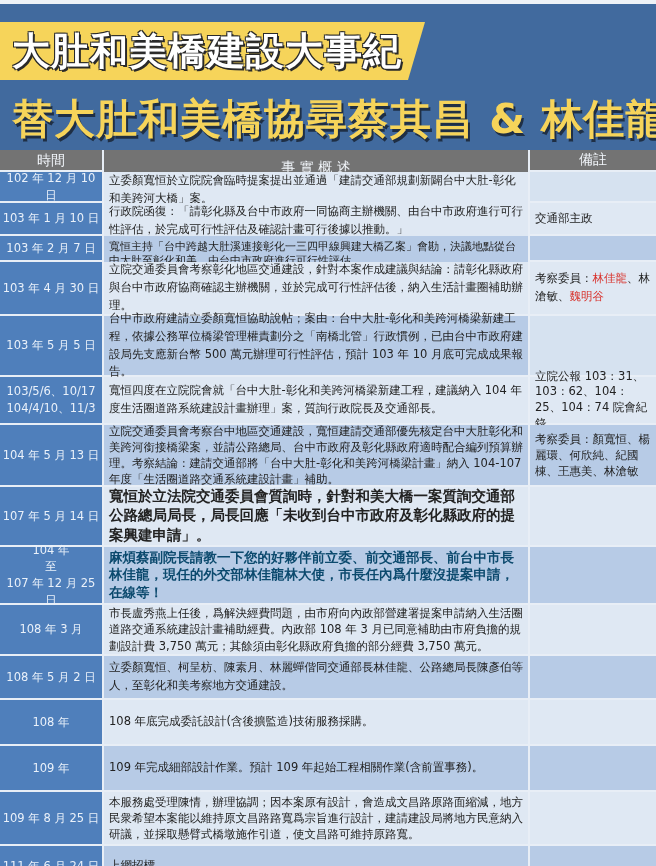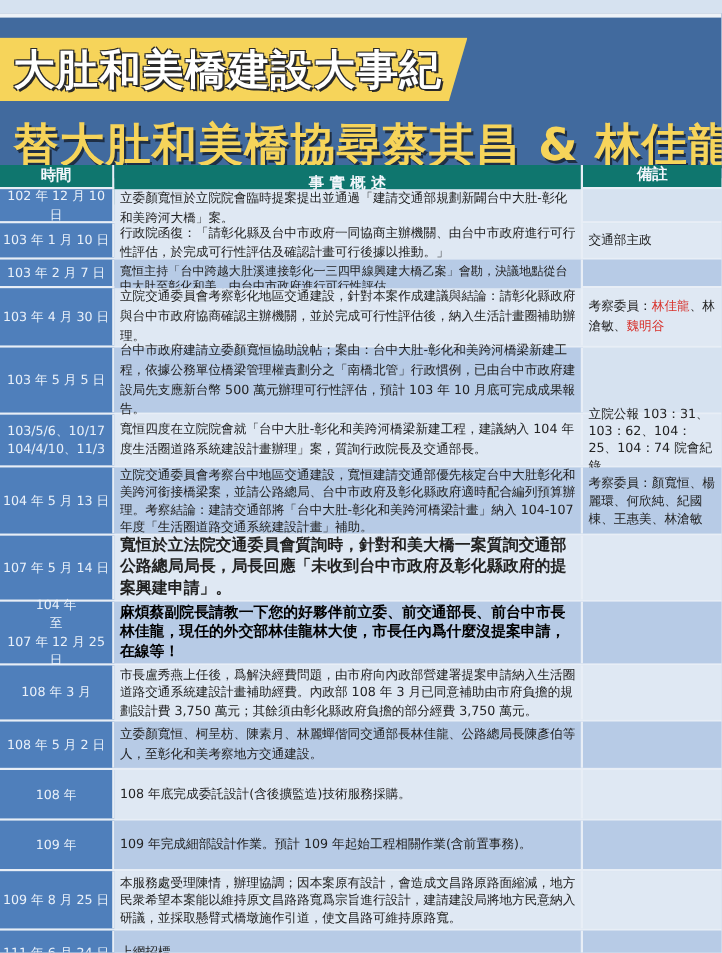--- a/index.html
+++ b/index.html
@@ -1,34 +1,34 @@
 <!DOCTYPE html>
 <html><head>
 <meta charset="utf-8">
 <style>
   * { box-sizing: border-box; margin: 0; padding: 0; }
   html, body { width: 656px; height: 866px; overflow: hidden; background: #d6e2f0; }
   body { font-family: "DejaVu Sans", "Liberation Sans", sans-serif; position: relative; }
-  .banner { position: absolute; left: 0; top: 12px; width: 656px; height: 150px; background: #416a9e; border-top: 4px solid #eef2f7; }
+  .banner { position: absolute; left: 0; top: 0; width: 656px; height: 150px; background: #416a9e; border-top: 4px solid #eef2f7; }
   .title-strip { position: absolute; left: 0; top: 18px; width: 425px; height: 58px; background: #f6d45a;
     clip-path: polygon(0 0, 100% 0, 96% 100%, 0 100%); }
   .title1 { position: absolute; left: 12px; top: 22px; font-size: 38px; font-weight: bold; color: #fff; letter-spacing: 1px;
     text-shadow: 2px 2px 0 #2a2a2a, -1px -1px 0 #2a2a2a, 1px -1px 0 #2a2a2a, -1px 1px 0 #2a2a2a; white-space: nowrap; }
   .title2 { position: absolute; left: 12px; top: 88px; font-size: 41px; font-weight: bold; color: #f6d45a; letter-spacing: 1px;
     text-shadow: 2px 3px 0 #1f2f45; white-space: nowrap; }
   .table { position: absolute; left: 0; top: 150px; width: 656px; }
   .row { display: flex; border-bottom: 2px solid #e8eef6; }
   .c-date { width: 104px; flex: none; background: #4f7fbb; color: #eaf1fa; font-size: 11.5px; display: flex; align-items: center; justify-content: center; text-align: center; line-height: 1.45; border-right: 2px solid #e8eef6; padding: 0 2px; }
   .c-desc { width: 426px; flex: none; font-size: 11.5px; color: #222; padding: 18px 5px; line-height: 1.55; display: flex; align-items: center; border-right: 2px solid #e8eef6; }
   .c-note { flex: 1; font-size: 11.5px; color: #222; padding: 2px 5px; line-height: 1.55; display: flex; align-items: center; }
   .row.light .c-desc, .row.light .c-note { background: #dfe8f3; }
   .row.dark .c-desc, .row.dark .c-note { background: #b7cbe6; }
-  .hdr .c-date, .hdr .c-desc, .hdr .c-note { background: #0f766e; color: #f2f6fb; font-weight: bold; font-size: 14px; justify-content: center; }
+  .hdr .c-date, .hdr .c-desc, .hdr .c-note { background: #737373; color: #f2f6fb; font-weight: normal; font-size: 14px; justify-content: center; }
   .bold-desc { font-size: 15.5px; font-weight: bold; line-height: 1.5; }
-  .red-desc { font-size: 14.5px; font-weight: bold; color: #000000; line-height: 1.45; }
+  .red-desc { font-size: 14.5px; font-weight: bold; color: #0c4a6e; line-height: 1.45; }
   .red { color: #d8312b; }
 </style>
 </head>
 <body>
 
 <div class="banner">
   <div class="title-strip"></div>
   <div class="title1">大肚和美橋建設大事紀</div>
   <div class="title2">替大肚和美橋協尋蔡其昌 &amp; 林佳龍</div>
 </div>

